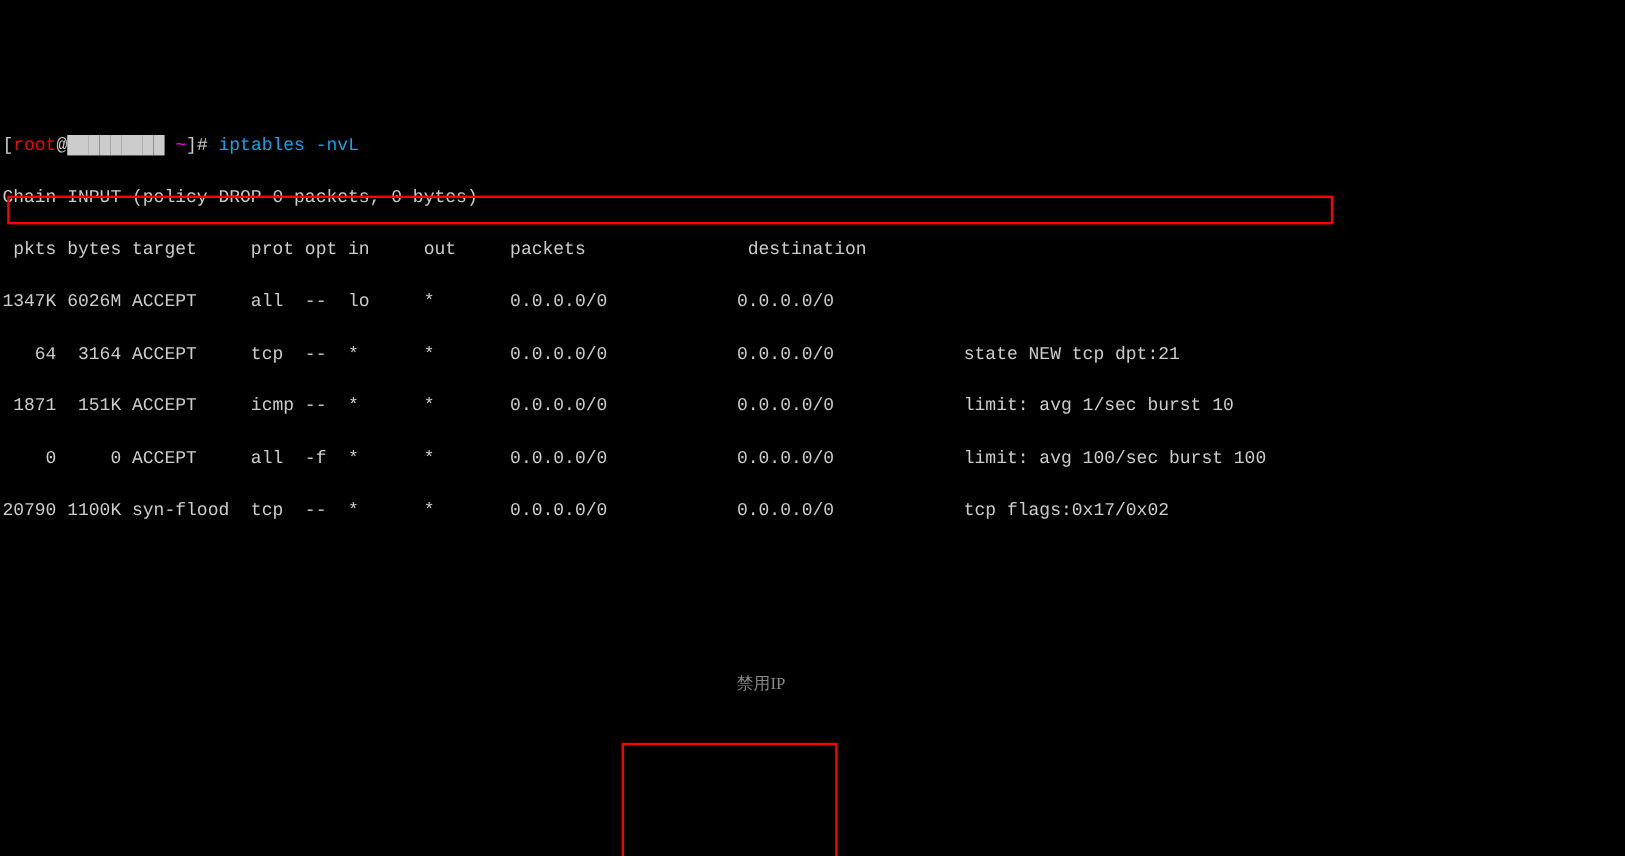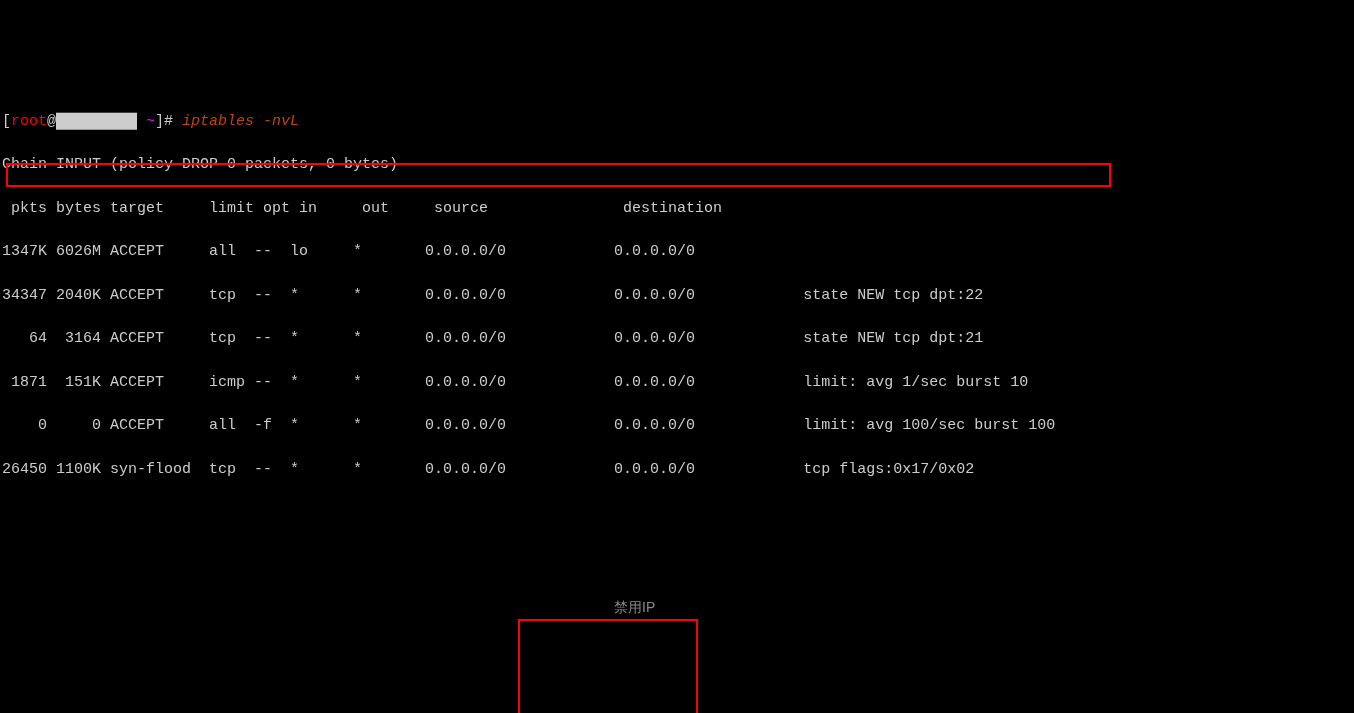--- a/index.html
+++ b/index.html
@@ -20,22 +20,21 @@
     .prompt-user {
       color: #ff0000;
     }
     .prompt-at {
       color: #cccccc;
     }
     .prompt-tilde {
       color: #ff00ff;
     }
     .prompt-command {
-      color: #c2410c;
-      font-style: italic;
+      color: #0ea5e9;
     }
     .highlight-box-1 {
       position: absolute;
       border: 2px solid #ff0000;
       pointer-events: none;
     }
     .highlight-box-2 {
       position: absolute;
       border: 2px solid #ff0000;
       pointer-events: none;
@@ -54,27 +53,26 @@
     }
   </style>
 </head>
 <body>
 
 
 
 <div class="terminal-content">
 <span class="row">[<span class="prompt-user">root</span><span class="prompt-at">@</span><span>█████████ </span><span class="prompt-tilde">~</span><span>]# </span><span class="prompt-command">iptables -nvL</span></span>
 <span class="row">Chain INPUT (policy DROP 0 packets, 0 bytes)</span>
-<span class="row"> pkts bytes target     limit opt in     out     source               destination</span>
+<span class="row"> pkts bytes target     prot opt in     out     packets               destination</span>
 <span class="row">1347K 6026M ACCEPT     all  --  lo     *       0.0.0.0/0            0.0.0.0/0</span>
-<span class="row">34347 2040K ACCEPT     tcp  --  *      *       0.0.0.0/0            0.0.0.0/0            state NEW tcp dpt:22</span>
 <span class="row">   64  3164 ACCEPT     tcp  --  *      *       0.0.0.0/0            0.0.0.0/0            state NEW tcp dpt:21</span>
 <span class="row"> 1871  151K ACCEPT     icmp --  *      *       0.0.0.0/0            0.0.0.0/0            limit: avg 1/sec burst 10</span>
 <span class="row">    0     0 ACCEPT     all  -f  *      *       0.0.0.0/0            0.0.0.0/0            limit: avg 100/sec burst 100</span>
-<span class="row">26450 1100K syn-flood  tcp  --  *      *       0.0.0.0/0            0.0.0.0/0            tcp flags:0x17/0x02</span>
+<span class="row">20790 1100K syn-flood  tcp  --  *      *       0.0.0.0/0            0.0.0.0/0            tcp flags:0x17/0x02</span>
 
 
 
 
 
 
 
 
 
 
@@ -82,17 +80,17 @@
 
 
 
 
 
 
 
 
 <div class="highlight-box-1" id="hl1" style="top: 74px; left: 4px; width: 1105px; height: 24px;"></div>
 <div class="highlight-box-2" id="hl2" style="top: 530px; left: 516px; width: 180px; height: 180px;"></div>
-<div class="annotation" id="anno" style="top: 508px; left: 612px;">禁用IP</div>
+<div class="annotation" id="anno" style="top: 472px; left: 612px; font-family: Liberation Serif, serif;">禁用IP</div>
 </div>
 
 
 
 
 </body></html>

